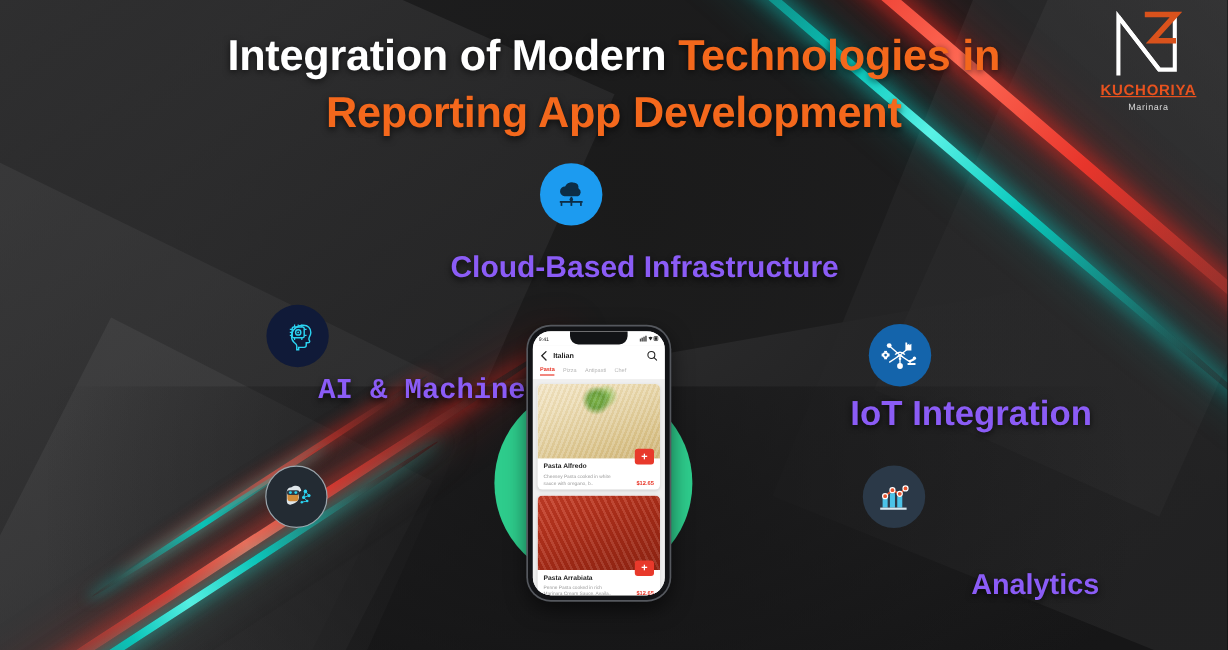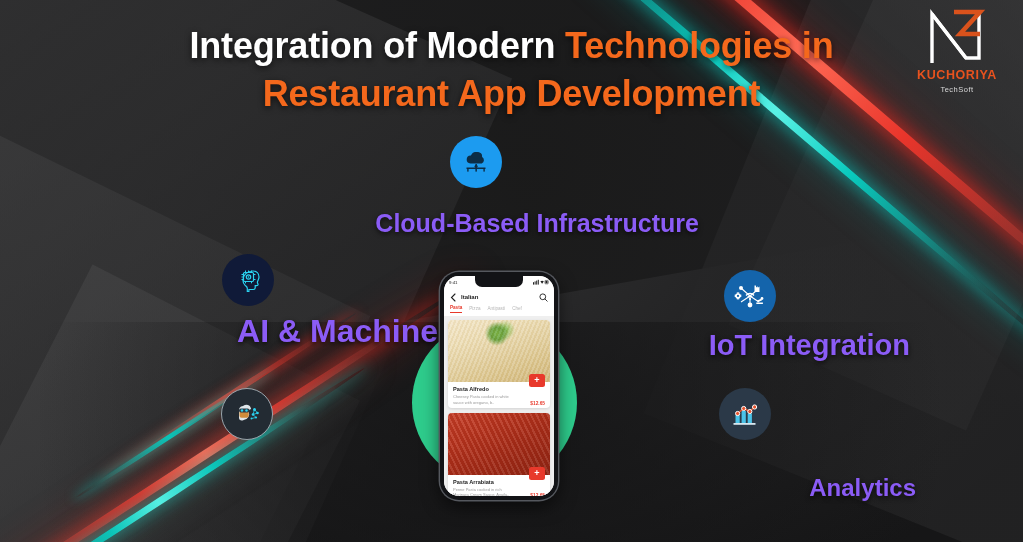--- a/index.html
+++ b/index.html
@@ -81,21 +81,21 @@
   .streak-teal-mid{
     width:230px; height:5px; left:58px; top:432px;
     transform:rotate(-33deg); transform-origin:center;
     background:linear-gradient(90deg, rgba(0,200,190,0) 0%, #0ac3b7 48%, rgba(0,200,190,0) 100%);
     box-shadow:0 0 11px 4px rgba(10,200,190,.38);
   }
 
   
   .logo{ position:absolute; right:14px; top:8px; width:104px; text-align:center; }
   .logo-mark{ width:62px; height:58px; margin:0 auto 3px; display:block; }
-  .logo-name{ font-size:12.5px; font-weight:bold; letter-spacing:.6px; color:#E8521E; line-height:1; }
+  .logo-name{ font-size:12.5px; font-weight:bold; letter-spacing:.6px; color:#E8521E; line-height:1;text-decoration:underline; }
   .logo-sub{ font-size:7.5px; color:#d8d8d8; letter-spacing:.5px; margin-top:3px; }
 
   
   .title{
     position:absolute; left:0; right:0; top:22px; text-align:center;
     font-size:36px; font-weight:bold; line-height:1.33; letter-spacing:-.2px;
     color:#ffffff; text-shadow:0 2px 6px rgba(0,0,0,.65);
   }
   .title .accent{ color:#F4681C; }
 
@@ -107,21 +107,21 @@
   .badge-arvr{ left:221px; top:388px; width:52px; height:52px; background:#232b33; border:1.6px solid #9aa6ad; }
   .badge-iot{ left:724px; top:270px; width:52px; height:52px; background:#1464ab; }
   .badge-analytics{ left:719px; top:388px; width:52px; height:52px; background:#2b3948; }
 
   
   .label{
     position:absolute; color:#8b5cf6; font-weight:bold; text-align:right;
     line-height:1.22; text-shadow:0 2px 5px rgba(0,0,0,.7);
   }
   .label-cloud{ left:253px; top:208px; width:446px; font-size:25px; }
-  .label-ai{ left:60px; top:312px; width:378px; font-size:32px; }
+  .label-ai{ left:60px; top:312px; width:378px; font-size:24px;font-family:Liberation Mono, monospace; }
   .label-arvr{ left:58px; top:443px; width:380px; font-size:24px; }
   .label-iot{ left:590px; top:328px; width:320px; font-size:29px; }
   .label-analytics{ left:576px; top:444px; width:340px; font-size:24px; }
 
   
   .green-disc{
     position:absolute; left:412px; top:320px; width:165px; height:165px;
     border-radius:50%; background:#2ECC8C;
   }
   .phone{
@@ -211,26 +211,26 @@
   <div class="streak streak-red-mid"></div>
   <div class="streak streak-teal-mid"></div>
 
   <div class="logo">
     <svg class="logo-mark" viewBox="0 0 62 58">
       <path d="M6 55 L6 6 L40 50" fill="none" stroke="#ffffff" stroke-width="3.4" stroke-linejoin="miter"></path>
       <path d="M6 6 L40 50 L53 50 L53 6" fill="none" stroke="#ffffff" stroke-width="3.4" stroke-linejoin="miter"></path>
       <path d="M28 4 L54 4 L34 26 L54 26" fill="none" stroke="#D9521C" stroke-width="4.6" stroke-linejoin="miter"></path>
     </svg>
     <div class="logo-name">KUCHORIYA</div>
-    <div class="logo-sub">TechSoft</div>
+    <div class="logo-sub">Marinara</div>
   </div>
 
   <h1 class="title">
     <span>Integration of Modern </span><span class="accent">Technologies in</span><br>
-    <span class="accent">Restaurant App Development</span>
+    <span class="accent">Reporting App Development</span>
   </h1>
 
   <div class="badge badge-cloud">
     <svg width="32" height="32" viewBox="0 0 32 32">
       <path d="M10.5 17.5a4 4 0 0 1 .4-8 6 6 0 0 1 11.3 1.6 3.6 3.6 0 0 1-.5 6.4z" fill="#0c2d46"></path>
       <ellipse cx="17" cy="9.4" rx="5" ry="3.4" fill="#0c2d46"></ellipse>
       <rect x="6.5" y="21.5" width="19" height="1.5" fill="#0c2d46"></rect>
       <rect x="15.4" y="18" width="1.5" height="4" fill="#0c2d46"></rect>
       <rect x="7.2" y="22.6" width="1.4" height="3" fill="#0c2d46"></rect>
       <rect x="23.4" y="22.6" width="1.4" height="3" fill="#0c2d46"></rect>

